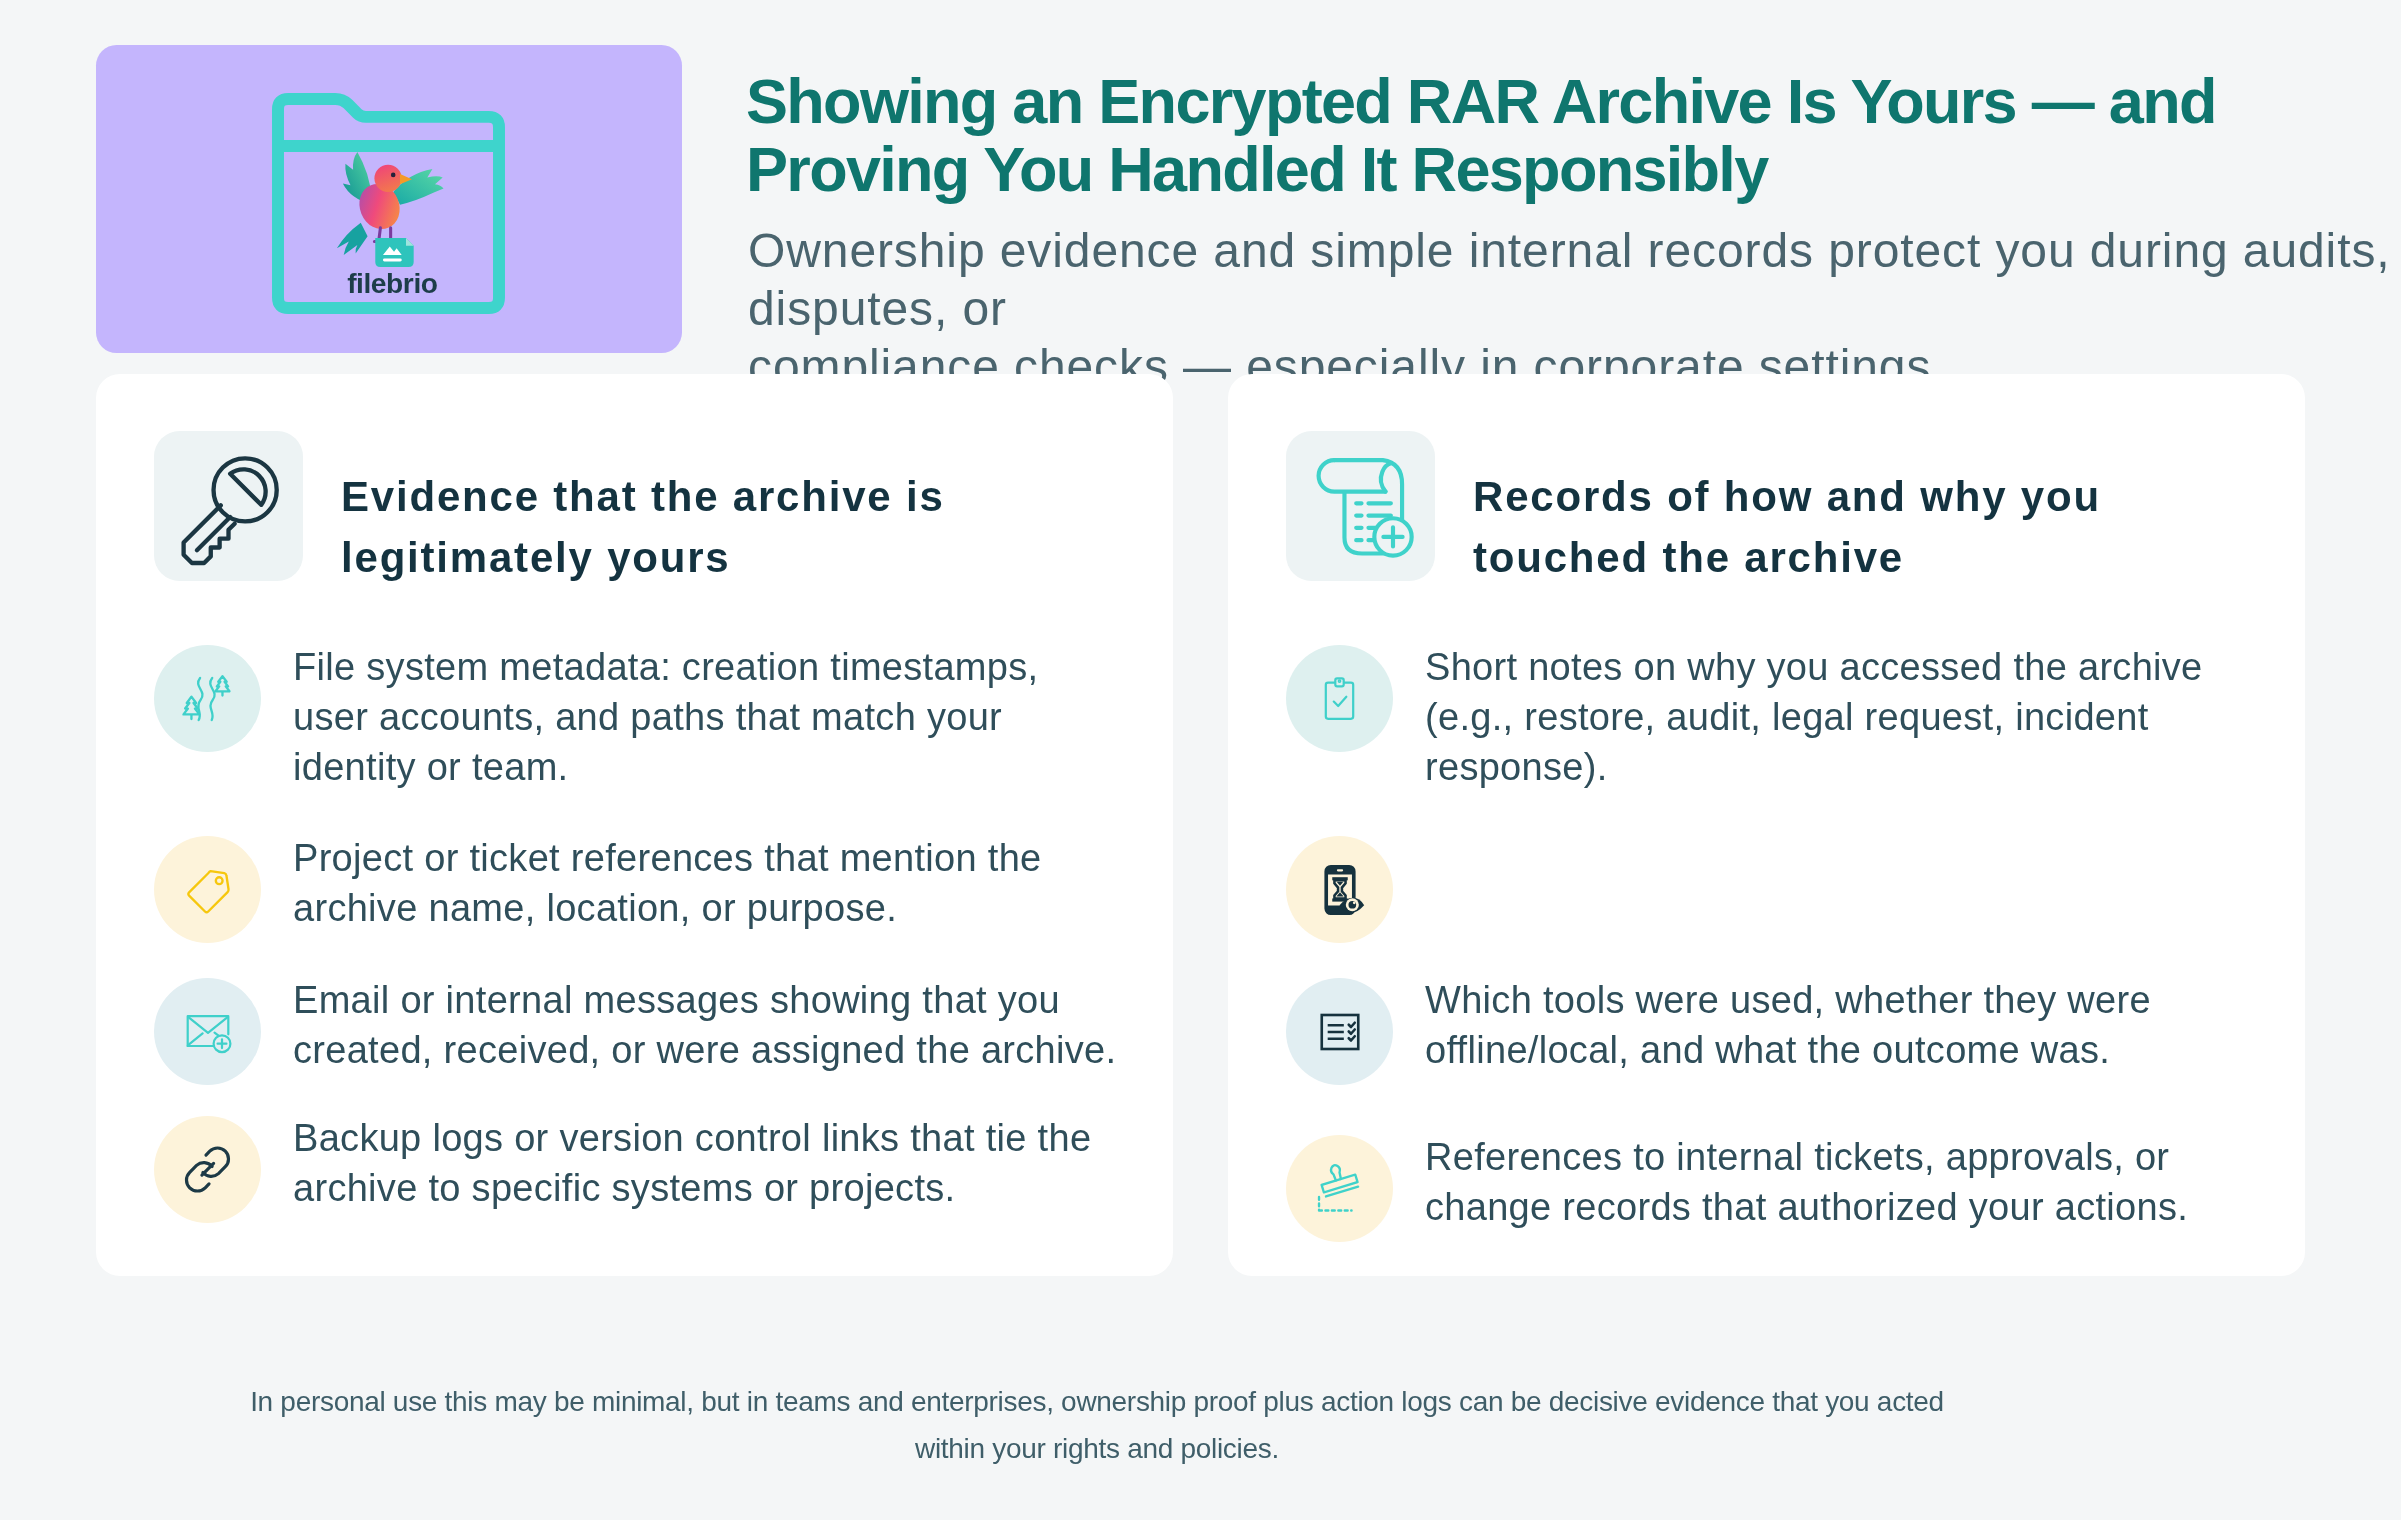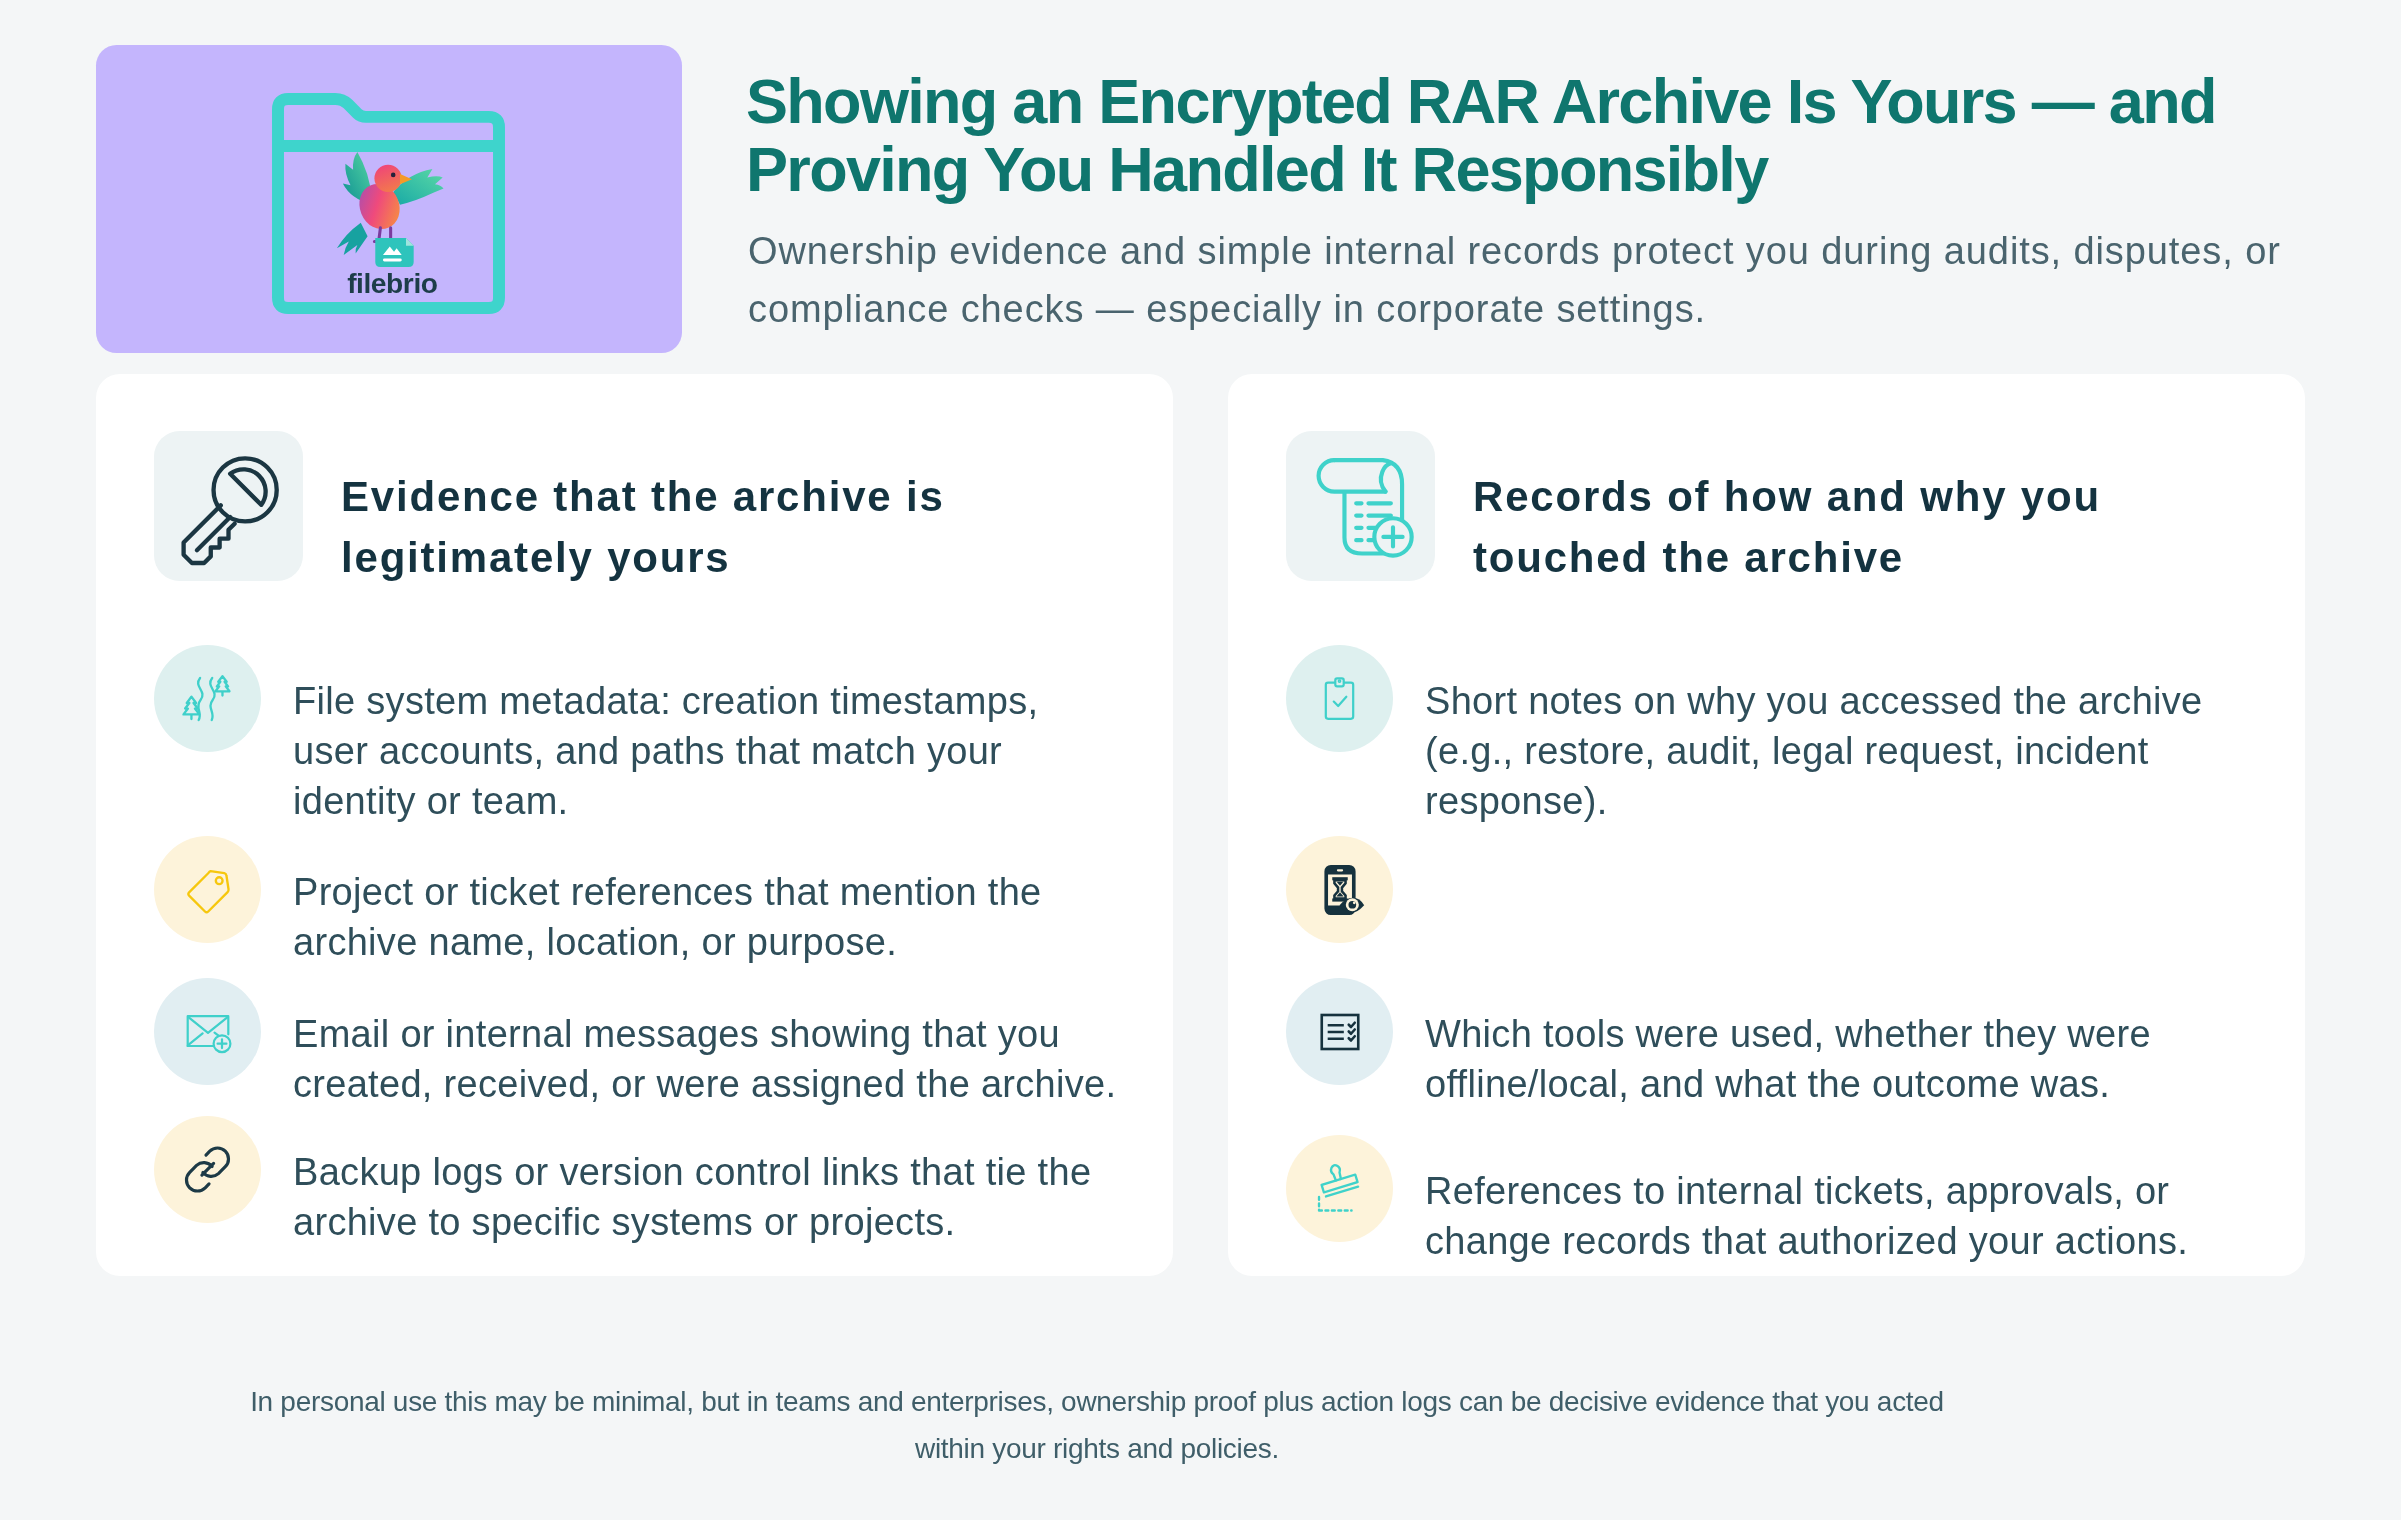--- a/index.html
+++ b/index.html
@@ -1,32 +1,32 @@
 <!DOCTYPE html>
 <html style="font-size:13.7px"><head>
 <meta charset="utf-8">
 <style>
   html,body{margin:0;padding:0;}
   body{width:2401px;height:1520px;background:#f4f6f7;font-family:"Liberation Sans",sans-serif;position:relative;overflow:hidden;}
   .abs{position:absolute;}
   #logocard{left:96px;top:45px;width:586px;height:308px;background:#c4b5fd;border-radius:20.5px;}
   #title{left:746px;top:67px;font-size:63px;line-height:68px;font-weight:bold;color:#0f766e;letter-spacing:-1.7px;}
-  #subtitle{left:748px;top:222px;font-size:38px;line-height:58px;color:#4a646e;letter-spacing:0.9px;}
+  #subtitle{left:748px;top:222px;font-size:48px;line-height:58px;color:#4a646e;letter-spacing:0.9px;}
   .card{top:374px;width:1077px;height:902px;background:#ffffff;border-radius:24px;}
   #cardL{left:96px;}
   #cardR{left:1228px;}
   .tile{position:absolute;left:58px;top:57px;width:149px;height:150px;border-radius:25.6px;background:#edf3f4;display:flex;align-items:center;justify-content:center;}
   .h2{position:absolute;left:245px;top:450px;font-size:42px;line-height:61px;font-weight:bold;color:#143340;letter-spacing:1.8px;}
   .h2.inC{top:92px;}
   .row{position:absolute;left:58px;display:flex;align-items:flex-start;}
   .circ{width:107px;height:107px;border-radius:50%;flex:none;display:flex;align-items:center;justify-content:center;margin-right:32px;margin-top:3.4px;}
   .c-teal{background:#def0ef;}
   .c-cream{background:#fdf3da;}
   .c-blue{background:#e1eef2;}
-  .rtext{font-size:38px;line-height:50px;color:#2f4e5a;letter-spacing:0.3px;margin-top:34px;}
+  .rtext{font-size:38px;line-height:50px;color:#2f4e5a;letter-spacing:0.3px;}
   #footer{left:0;top:1378px;width:2194px;text-align:center;font-size:28px;line-height:47px;color:#3f5e69;letter-spacing:-0.3px;}
 </style>
 </head>
 <body>
 <div class="abs" id="logocard">
 <svg width="233" height="221" viewBox="0 0 273 259" style="position:absolute;left:176px;top:48px;" fill="none">
  <defs>
   <linearGradient id="gBody" x1="0" y1="0" x2="1" y2="1">
    <stop offset="0" stop-color="#a04fb8"></stop>
           <stop offset="0.45" stop-color="#ef4a7c"></stop>

